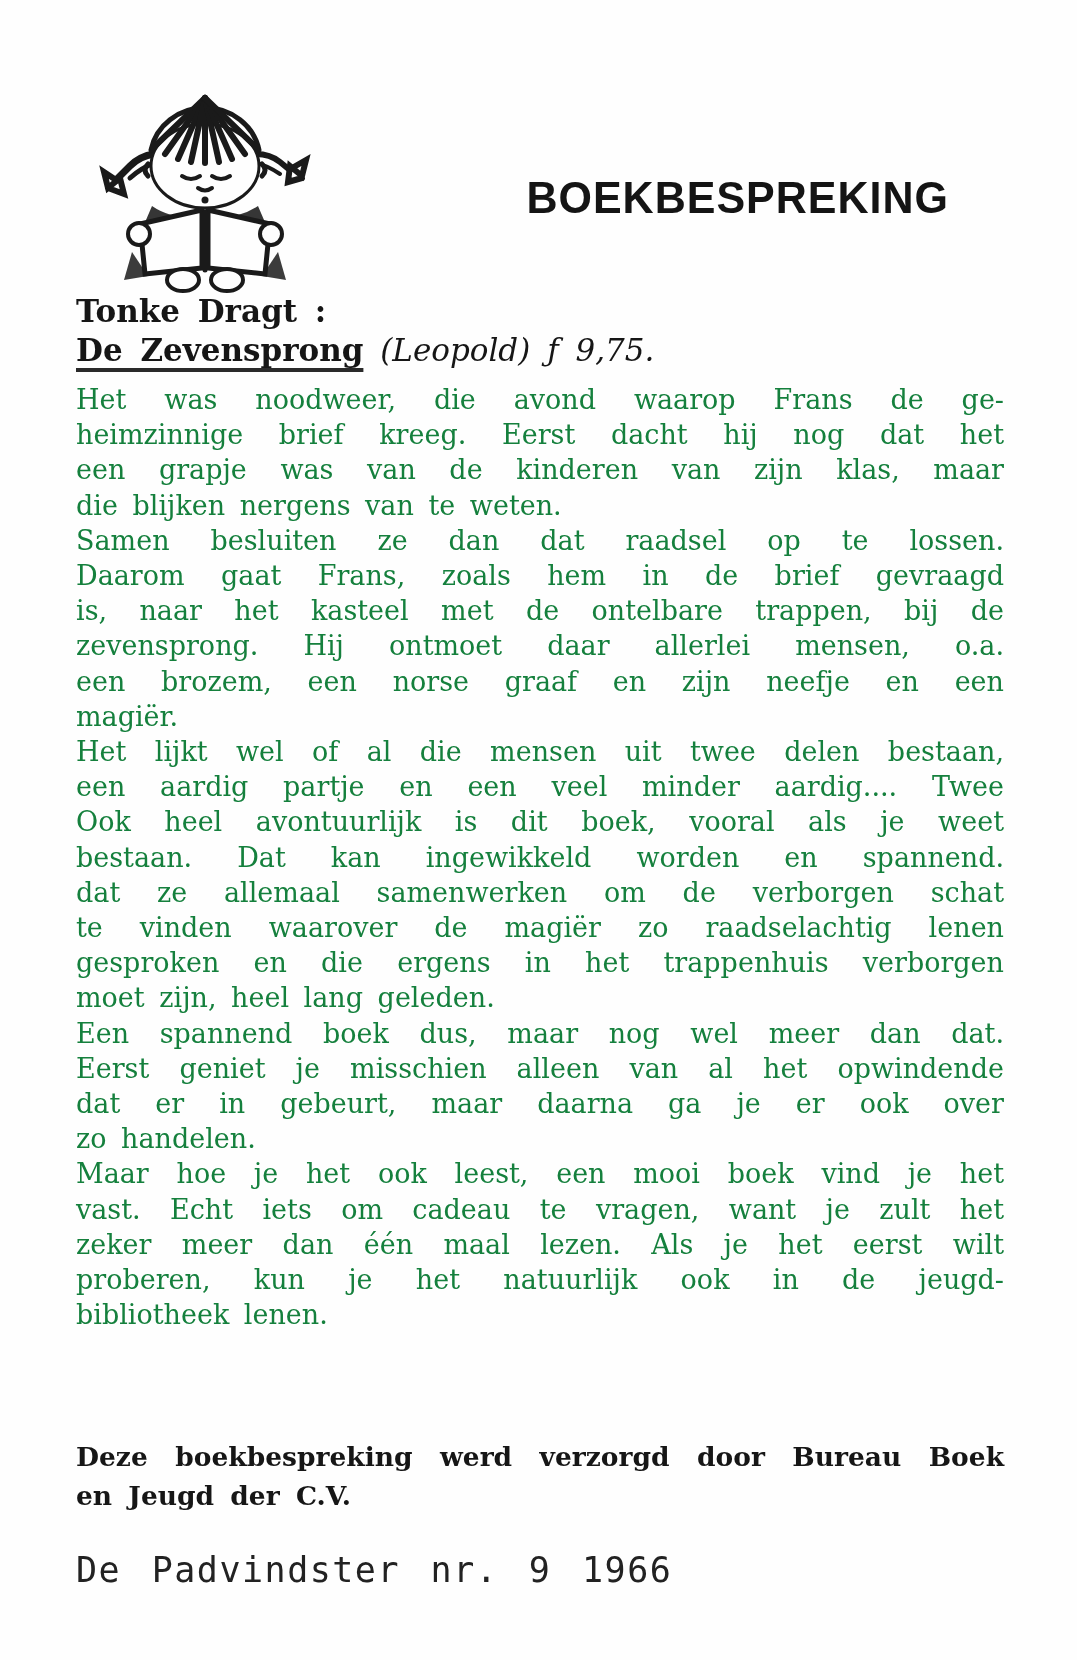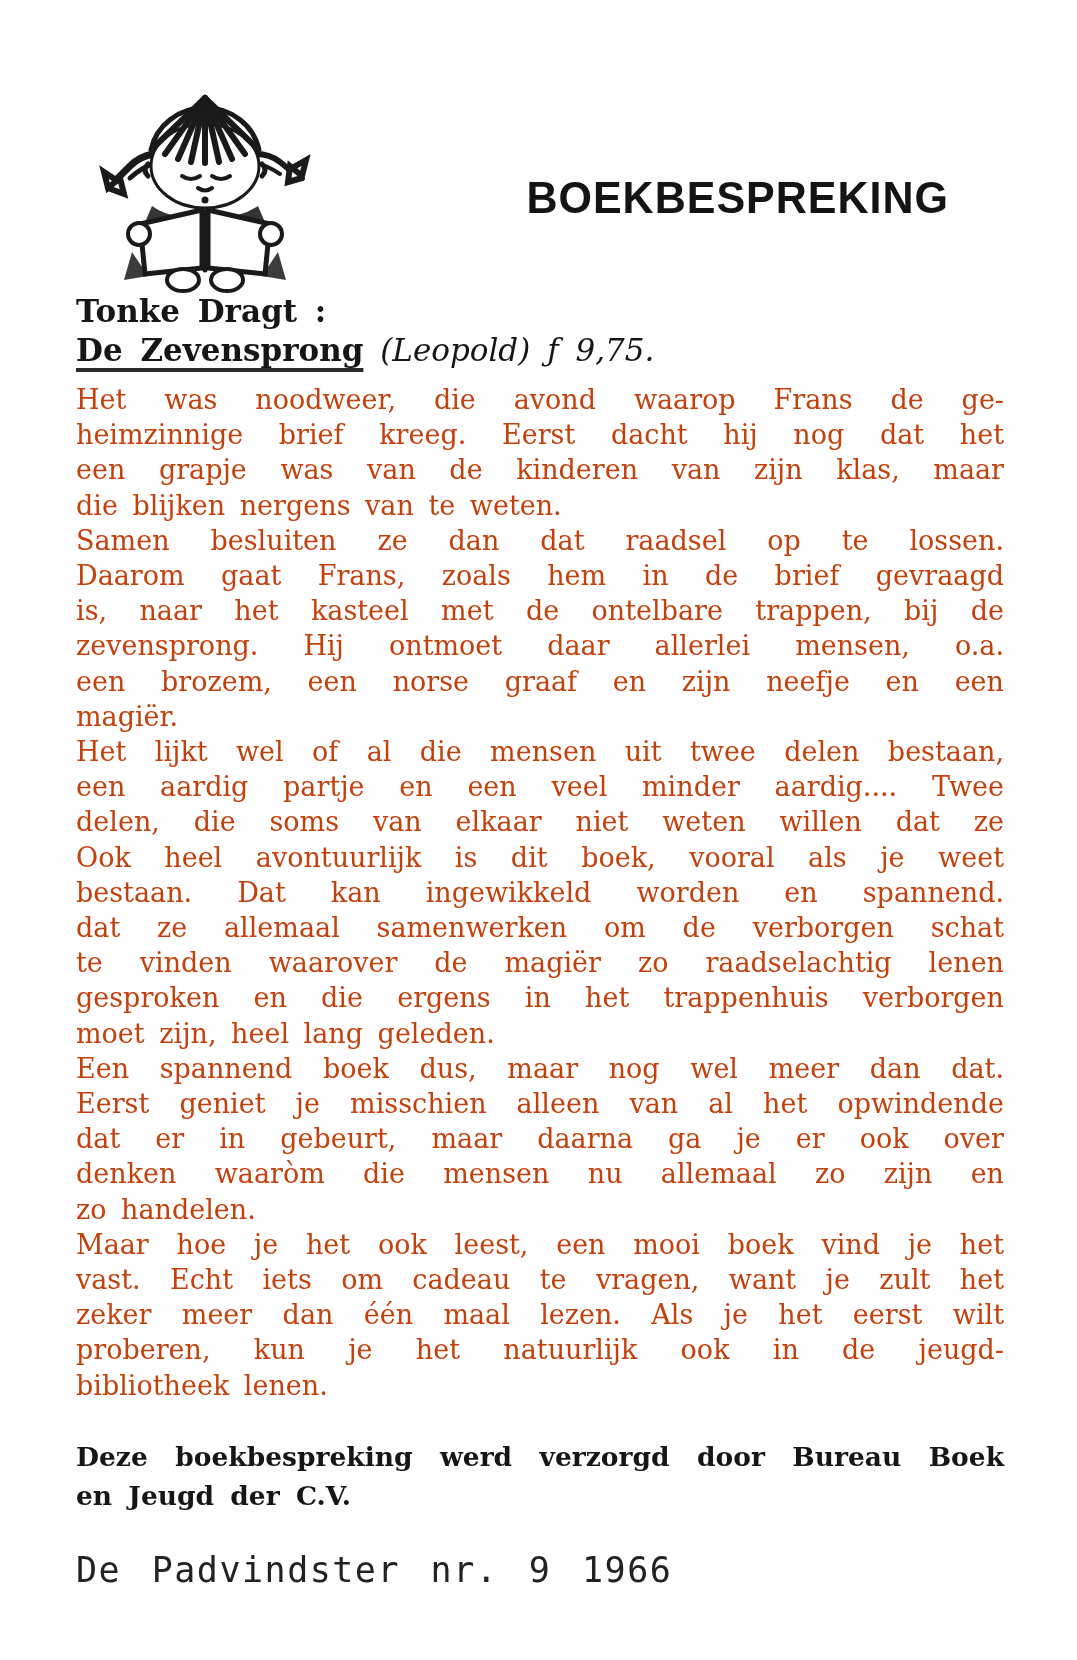--- a/index.html
+++ b/index.html
@@ -34,21 +34,21 @@
     text-decoration:underline;
     text-decoration-thickness:3.5px;
     text-underline-offset:7px;
     text-decoration-color:#2a2a2a;
   }
   .pubprice{font-weight:normal;}
   .florin{font-style:italic;}
   .body{
     position:absolute;top:382px;left:76px;width:928px;
     font-size:27px;line-height:35.2px;word-spacing:6px;
-    color:#c2410c;
+    color:#15803d;
   }
   .body p{margin:0;padding:0;}
   .jline{text-align:justify;text-align-last:justify;}
   .jlast{text-align:right;text-align-last:left;}
   .credit{
     position:absolute;top:1437px;left:76px;width:928px;
     font-weight:bold;font-size:26.5px;line-height:39px;word-spacing:7px;
     color:#161616;
   }
   .footer{
@@ -138,34 +138,32 @@
       <div class="jline">Daarom gaat Frans, zoals hem in de brief gevraagd</div>
       <div class="jline">is, naar het kasteel met de ontelbare trappen, bij de</div>
       <div class="jline">zevensprong. Hij ontmoet daar allerlei mensen, o.a.</div>
       <div class="jline">een brozem, een norse graaf en zijn neefje en een</div>
       <div class="jlast">magiër.</div>
     <p></p>
     <p>
       </p>
       <div class="jline">Het lijkt wel of al die mensen uit twee delen bestaan,</div>
       <div class="jline">een aardig partje en een veel minder aardig.... Twee</div>
-      <div class="jline">delen, die soms van elkaar niet weten willen dat ze</div>
       <div class="jline">Ook heel avontuurlijk is dit boek, vooral als je weet</div>
       <div class="jline">bestaan. Dat kan ingewikkeld worden en spannend.</div>
       <div class="jline">dat ze allemaal samenwerken om de verborgen schat</div>
       <div class="jline">te vinden waarover de magiër zo raadselachtig lenen</div>
       <div class="jline">gesproken en die ergens in het trappenhuis verborgen</div>
       <div class="jlast">moet zijn, heel lang geleden.</div>
     <p></p>
     <p>
       </p>
       <div class="jline">Een spannend boek dus, maar nog wel meer dan dat.</div>
       <div class="jline">Eerst geniet je misschien alleen van al het opwindende</div>
       <div class="jline">dat er in gebeurt, maar daarna ga je er ook over</div>
-      <div class="jline">denken waaròm die mensen nu allemaal zo zijn en</div>
       <div class="jlast">zo handelen.</div>
     <p></p>
     <p>
       </p>
       <div class="jline">Maar hoe je het ook leest, een mooi boek vind je het</div>
       <div class="jline">vast. Echt iets om cadeau te vragen, want je zult het</div>
       <div class="jline">zeker meer dan één maal lezen. Als je het eerst wilt</div>
       <div class="jline">proberen, kun je het natuurlijk ook in de jeugd-</div>
       <div class="jlast">bibliotheek lenen.</div>
     <p></p>

